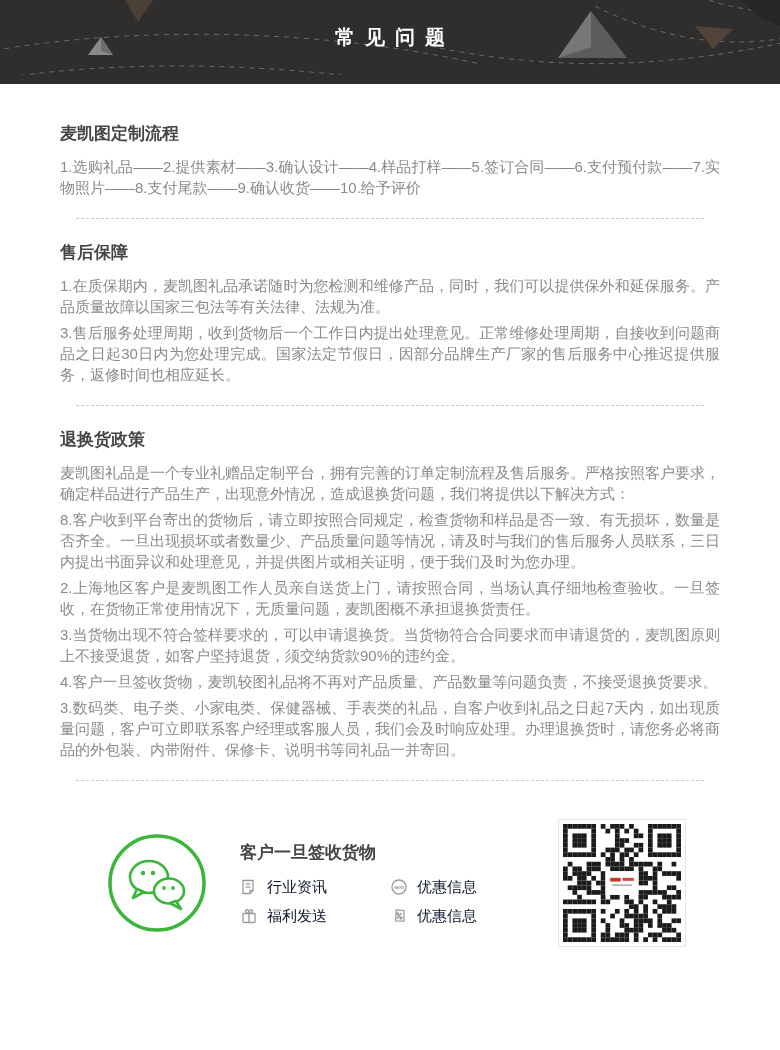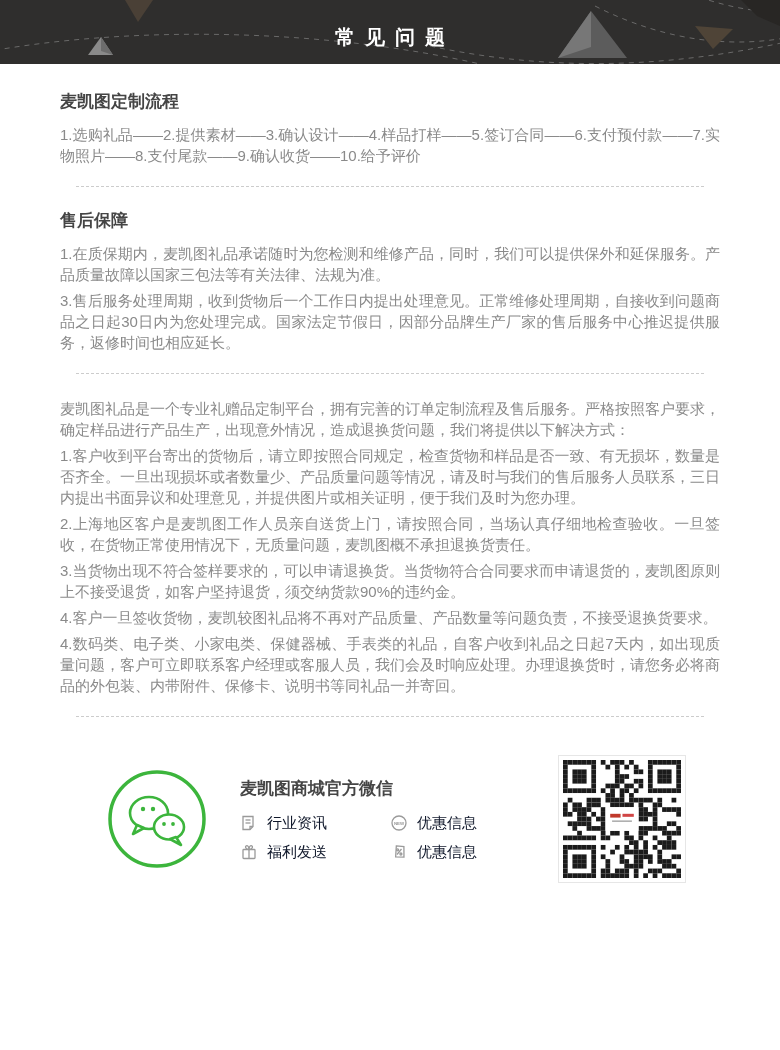--- a/index.html
+++ b/index.html
@@ -1,27 +1,27 @@
 <!DOCTYPE html>
 <html><head>
 <meta charset="utf-8">
 <style>
   * { margin:0; padding:0; box-sizing:border-box; }
   html,body { width:780px; height:1050px; background:#ffffff; overflow:hidden;
     font-family:"Liberation Sans","DejaVu Sans",sans-serif; }
 
   
-  .banner { position:relative; width:780px; height:64px; background:#2f2e2d; overflow:hidden; }
+  .banner { position:relative; width:780px; height:84px; background:#2f2e2d; overflow:hidden; }
   .banner svg.deco { position:absolute; left:0; top:0; width:780px; height:75px; }
   .banner-title { position:absolute; left:0; top:0; width:100%; height:75px;
     display:flex; align-items:center; justify-content:center;
     color:#ffffff; font-size:20px; font-weight:bold; letter-spacing:10px; text-indent:10px; }
 
   
-  .content { padding:28px 60px 0 60px; }
+  .content { padding:28px 60px 0 60px;margin-top:12px; }
   .section h2 { font-size:17px; font-weight:bold; color:#454545; margin:0 0 12px 0; line-height:20px; }
   .section p { font-size:15px; color:#8a8a8a; line-height:21px; margin:0 0 5px 0; text-align:justify; }
   .divider { border:none; border-top:1px dashed #cccccc; margin:20px 16px 24px 16px; height:0; }
 
   
   .footer { display:flex; align-items:center; padding:14px 60px 0 60px; }
   .wechat-badge { margin-left:46px; flex:0 0 auto; }
   .wechat-info { margin-left:32px; flex:1 1 auto; }
   .wechat-title { font-size:17px; font-weight:bold; color:#454545; margin-bottom:14px; }
   .wechat-grid { display:grid; grid-template-columns:150px 150px; grid-row-gap:10px; }
@@ -64,26 +64,27 @@
 
   <div class="section">
     <h2>售后保障</h2>
     <p>1.在质保期内，麦凯图礼品承诺随时为您检测和维修产品，同时，我们可以提供保外和延保服务。产品质量故障以国家三包法等有关法律、法规为准。</p>
     <p>3.售后服务处理周期，收到货物后一个工作日内提出处理意见。正常维修处理周期，自接收到问题商品之日起30日内为您处理完成。国家法定节假日，因部分品牌生产厂家的售后服务中心推迟提供服务，返修时间也相应延长。</p>
   </div>
 
   <hr class="divider">
 
   <div class="section">
+    <h2>退换货政策</h2>
     <p>麦凯图礼品是一个专业礼赠品定制平台，拥有完善的订单定制流程及售后服务。严格按照客户要求，确定样品进行产品生产，出现意外情况，造成退换货问题，我们将提供以下解决方式：</p>
-    <p>1.客户收到平台寄出的货物后，请立即按照合同规定，检查货物和样品是否一致、有无损坏，数量是否齐全。一旦出现损坏或者数量少、产品质量问题等情况，请及时与我们的售后服务人员联系，三日内提出书面异议和处理意见，并提供图片或相关证明，便于我们及时为您办理。</p>
+    <p>8.客户收到平台寄出的货物后，请立即按照合同规定，检查货物和样品是否一致、有无损坏，数量是否齐全。一旦出现损坏或者数量少、产品质量问题等情况，请及时与我们的售后服务人员联系，三日内提出书面异议和处理意见，并提供图片或相关证明，便于我们及时为您办理。</p>
     <p>2.上海地区客户是麦凯图工作人员亲自送货上门，请按照合同，当场认真仔细地检查验收。一旦签收，在货物正常使用情况下，无质量问题，麦凯图概不承担退换货责任。</p>
     <p>3.当货物出现不符合签样要求的，可以申请退换货。当货物符合合同要求而申请退货的，麦凯图原则上不接受退货，如客户坚持退货，须交纳货款90%的违约金。</p>
     <p>4.客户一旦签收货物，麦凯较图礼品将不再对产品质量、产品数量等问题负责，不接受退换货要求。</p>
-    <p>4.数码类、电子类、小家电类、保健器械、手表类的礼品，自客户收到礼品之日起7天内，如出现质量问题，客户可立即联系客户经理或客服人员，我们会及时响应处理。办理退换货时，请您务必将商品的外包装、内带附件、保修卡、说明书等同礼品一并寄回。</p>
+    <p>3.数码类、电子类、小家电类、保健器械、手表类的礼品，自客户收到礼品之日起7天内，如出现质量问题，客户可立即联系客户经理或客服人员，我们会及时响应处理。办理退换货时，请您务必将商品的外包装、内带附件、保修卡、说明书等同礼品一并寄回。</p>
   </div>
 
   <hr class="divider">
 </div>
 
 <div class="footer">
 
   <svg class="wechat-badge" width="102" height="102" viewBox="0 0 102 102" aria-hidden="true">
     <circle cx="51" cy="51" r="47" fill="#ffffff" stroke="#3cb53c" stroke-width="3.5"></circle>
 
@@ -92,21 +93,21 @@
     <circle cx="37" cy="41" r="2.2" fill="#3cb53c"></circle>
     <circle cx="47" cy="41" r="2.2" fill="#3cb53c"></circle>
 
     <ellipse cx="63" cy="59" rx="15" ry="12.5" fill="#ffffff" stroke="#3cb53c" stroke-width="2.6"></ellipse>
     <polygon points="70,69 75,77 64,71" fill="#ffffff" stroke="#3cb53c" stroke-width="2.6" stroke-linejoin="round"></polygon>
     <circle cx="58" cy="56" r="1.9" fill="#3cb53c"></circle>
     <circle cx="67" cy="56" r="1.9" fill="#3cb53c"></circle>
   </svg>
 
   <div class="wechat-info">
-    <div class="wechat-title">麦凯图商城官方微信</div>
+    <div class="wechat-title">客户一旦签收货物</div>
     <div class="wechat-grid">
 
       <div class="wechat-item">
         <svg class="ico" viewBox="0 0 18 18" aria-hidden="true">
           <g fill="none" stroke="#9a9a9a" stroke-width="1.3">
             <path d="M3 2.5 h10 v10 l-3 3 H3 z"></path>
             <path d="M13 12.5 h-3 v3"></path>
             <line x1="5.5" y1="6" x2="10.5" y2="6"></line>
             <line x1="5.5" y1="9" x2="10.5" y2="9"></line>
           </g>

